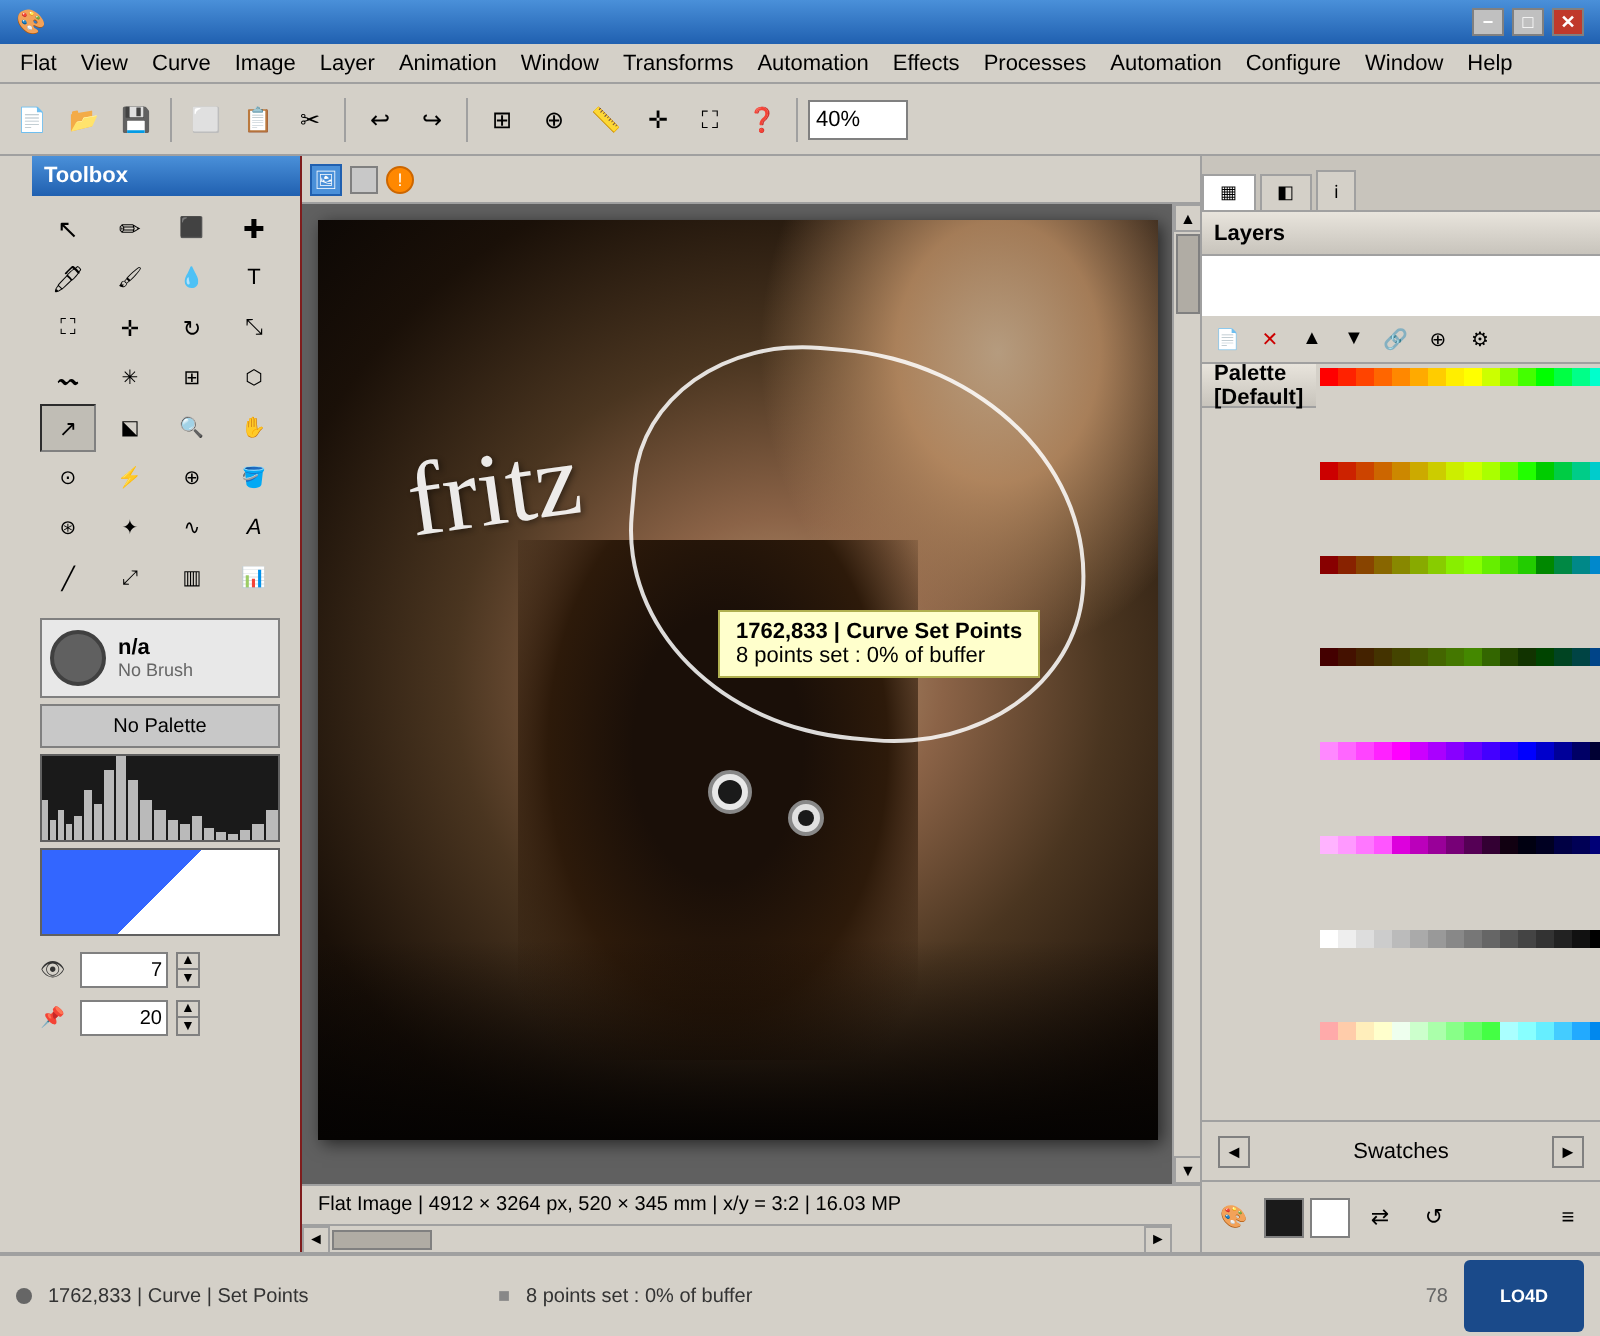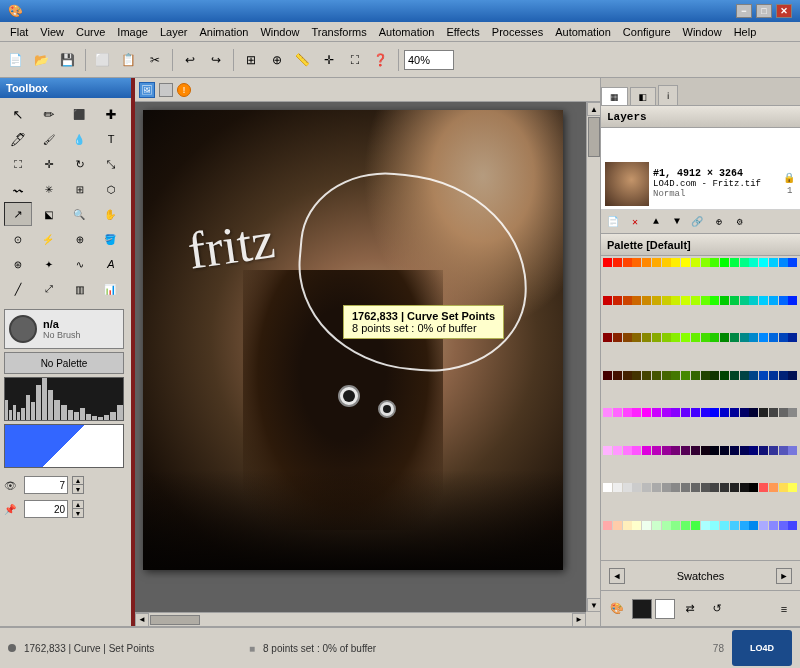--- a/index.html
+++ b/index.html
@@ -78,22 +78,23 @@
     
     .main-layout {
       display: flex;
       height: calc(668px - 22px - 20px - 36px - 42px);
     }
 
     
     .toolbox {
       width: 135px;
       background: #d4d0c8;
-      border-right: 4px solid #7f1d1d;
+      border-right: 1px solid #7f1d1d;
       overflow: hidden;
+      margin-left: 16px;
     }
     .toolbox-title {
       height: 20px;
       background: linear-gradient(to bottom, #4a90d9, #2060b0);
       color: white;
       display: flex; align-items: center;
       padding: 0 6px;
       font-size: 11px;
       font-weight: bold;
     }
@@ -229,21 +230,20 @@
       border-bottom: none;
       font-size: 10px;
       cursor: pointer;
       margin-right: 2px;
     }
     .panel-tab.active { background: #ffffff; }
 
     
     .layers-panel {
       flex: 0 0 auto;
-      font-family: Liberation Mono, monospace;
     }
     .panel-header {
       height: 22px;
       background: linear-gradient(to bottom, #e8e4dc, #c8c4bc);
       border-bottom: 1px solid #a0a0a0;
       display: flex; align-items: center;
       padding: 0 6px;
       font-size: 11px;
       font-weight: bold;
     }
@@ -279,21 +279,21 @@
     .layer-tool-btn {
       width: 18px; height: 18px;
       background: #d4d0c8;
       border: 1px solid transparent;
       display: flex; align-items: center; justify-content: center;
       cursor: pointer;
       font-size: 10px;
     }
 
     
-    .palette-panel { flex: 1; display: flex; flex-direction: column; }
+    .palette-panel { flex: 1; display: flex; flex-direction: row; }
     .palette-grid {
       display: grid;
       grid-template-columns: repeat(20, 1fr);
       flex: 1;
       padding: 2px;
       gap: 0;
     }
     .color-swatch {
       aspect-ratio: 1;
       cursor: pointer;
@@ -591,20 +591,23 @@
 
       <div class="scrollbar-v" style="display:flex;flex-direction:column;">
         <div style="width:14px;height:14px;background:#d4d0c8;border:1px solid #a0a0a0;display:flex;align-items:center;justify-content:center;font-size:8px;cursor:pointer;">▲</div>
         <div style="flex:1;background:#d4d0c8;">
           <div style="width:12px;height:40px;background:#b0acA4;border:1px solid #808080;margin:1px;cursor:pointer;"></div>
         </div>
         <div style="width:14px;height:14px;background:#d4d0c8;border:1px solid #a0a0a0;display:flex;align-items:center;justify-content:center;font-size:8px;cursor:pointer;">▼</div>
       </div>
     </div>
 
+    <div class="canvas-status">
+      <span>Flat Image | 4912 × 3264 px, 520 × 345 mm | x/y = 3:2 | 16.03 MP</span>
+    </div>
 
     <div class="canvas-bottom">
       <div class="scrollbar-h" style="flex:1;display:flex;align-items:center;">
         <div style="width:14px;height:14px;background:#d4d0c8;border:1px solid #a0a0a0;display:flex;align-items:center;justify-content:center;font-size:8px;cursor:pointer;flex-shrink:0;">◄</div>
         <div style="flex:1;background:#d4d0c8;height:12px;">
           <div style="width:50px;height:10px;background:#b0aca4;border:1px solid #808080;margin:1px;cursor:pointer;"></div>
         </div>
         <div style="width:14px;height:14px;background:#d4d0c8;border:1px solid #a0a0a0;display:flex;align-items:center;justify-content:center;font-size:8px;cursor:pointer;flex-shrink:0;">►</div>
       </div>
       <div style="width:14px;height:14px;background:#d4d0c8;"></div>
@@ -625,34 +628,20 @@
       </div>
     </div>
 
     <div class="layers-panel">
       <div class="panel-header">
         <span>Layers</span>
       </div>
 
       <div style="height:30px;background:white;"></div>
 
-      <div class="layer-item">
-        <div class="layer-thumb">
-          <div class="layer-thumb-inner"></div>
-        </div>
-        <div class="layer-info">
-          <div class="layer-name">#1, 4912 × 3264</div>
-          <div style="font-size:9px;">LO4D.com - Fritz.tif</div>
-          <div class="layer-mode">Normal</div>
-        </div>
-        <div style="display:flex;flex-direction:column;align-items:center;gap:2px;">
-          <span style="font-size:10px;">🔒</span>
-          <span style="font-size:9px;color:#666;">1</span>
-        </div>
-      </div>
 
       <div class="layer-tools">
         <div class="layer-tool-btn">📄</div>
         <div class="layer-tool-btn" style="color:#c00;">✕</div>
         <div class="layer-tool-btn">▲</div>
         <div class="layer-tool-btn">▼</div>
         <div class="layer-tool-btn">🔗</div>
         <div class="layer-tool-btn">⊕</div>
         <div class="layer-tool-btn">⚙</div>
       </div>

